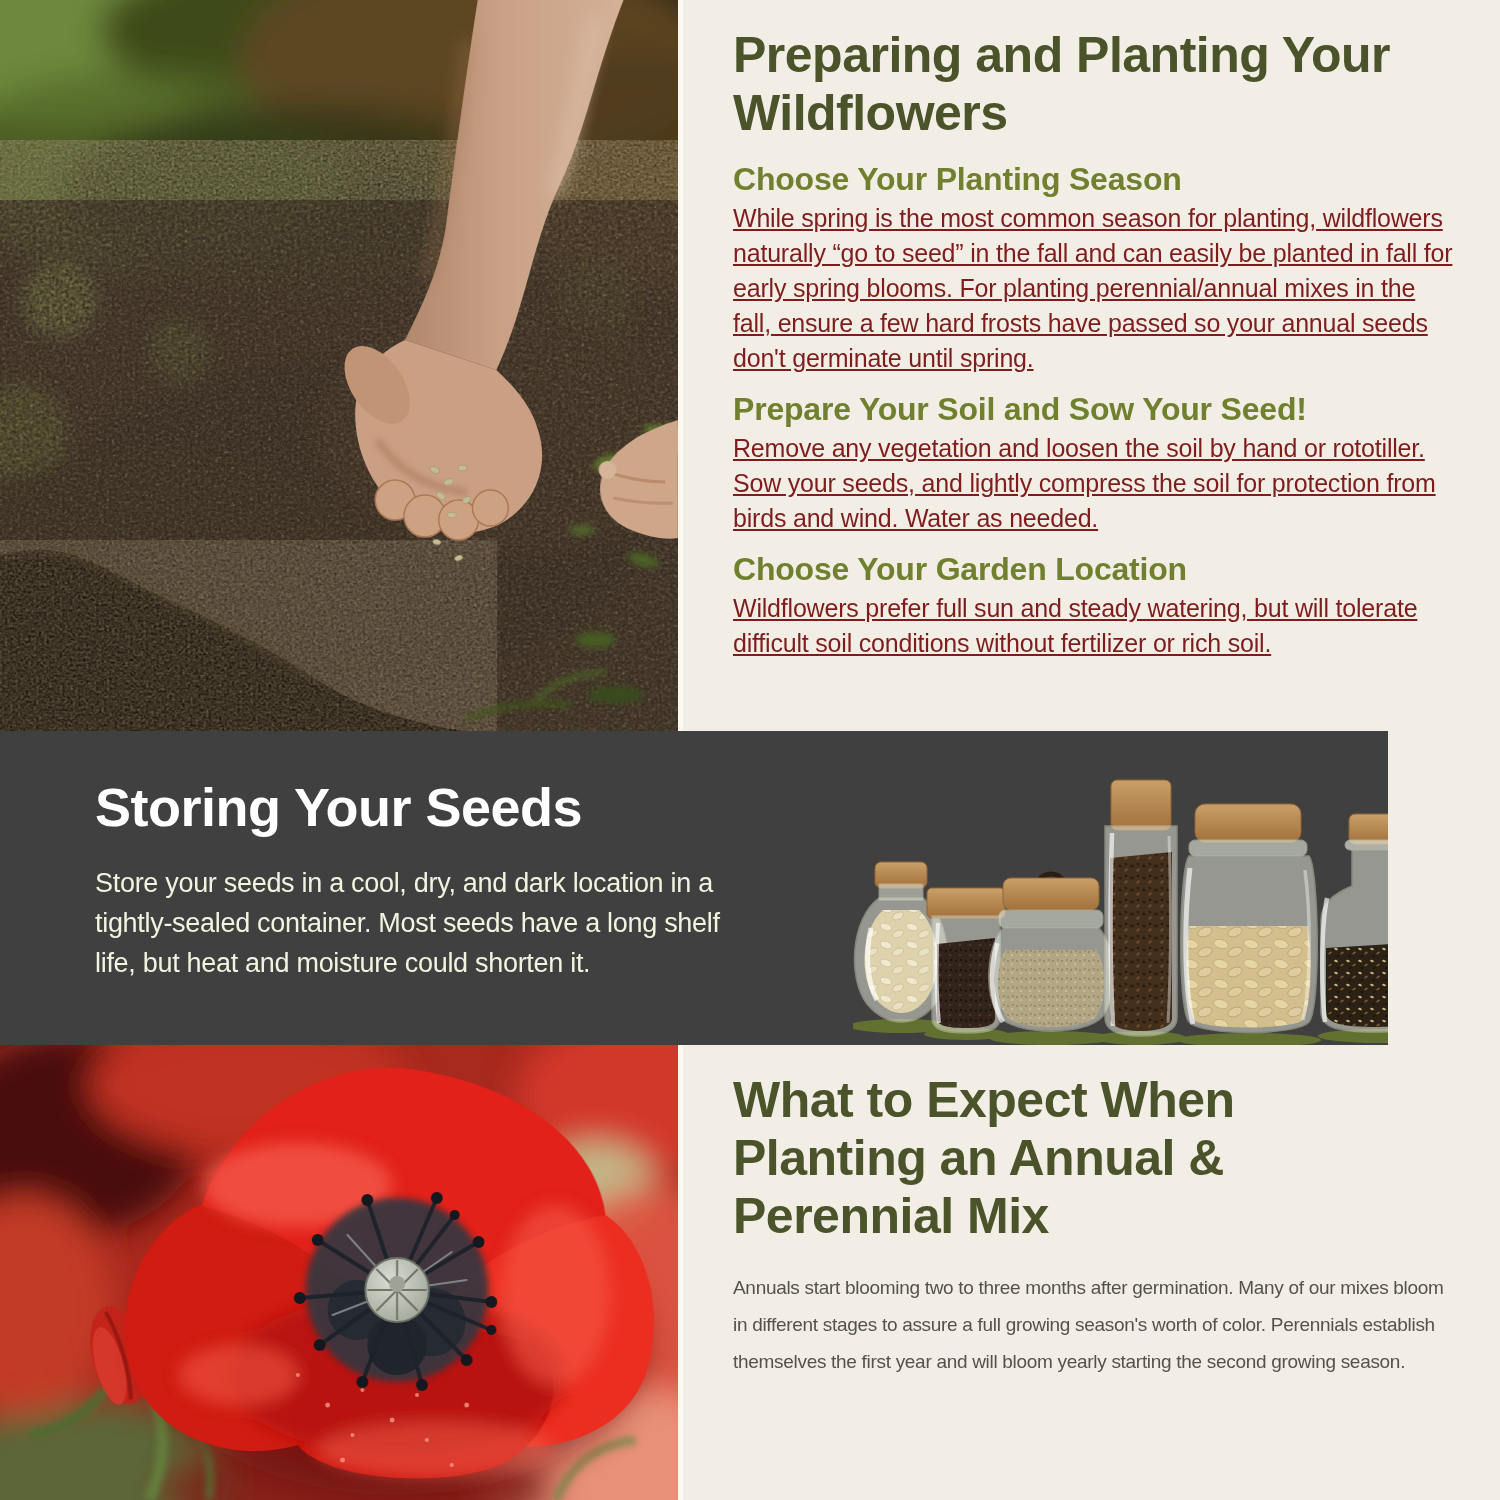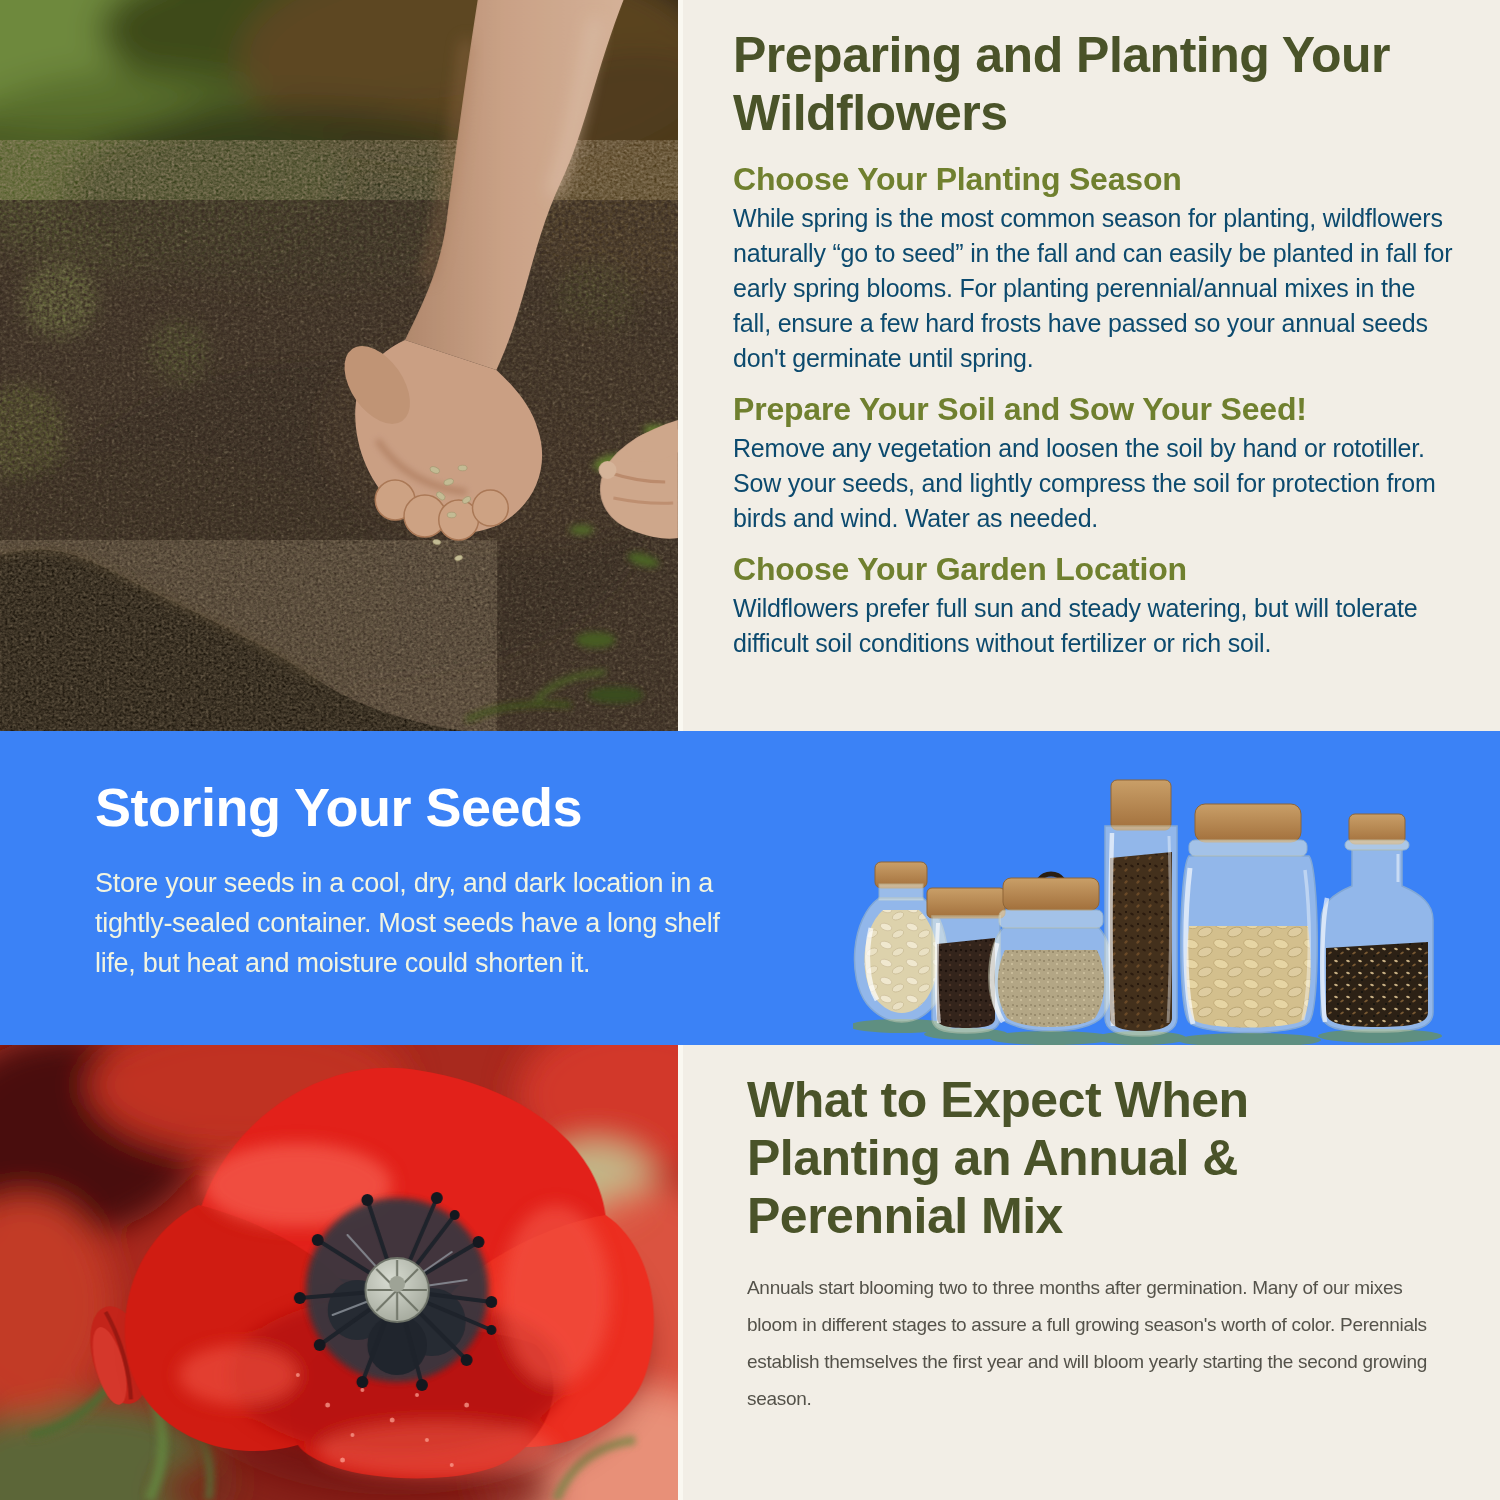--- a/index.html
+++ b/index.html
@@ -7,41 +7,41 @@
     position:relative;width:1500px;height:1500px;overflow:hidden;
     background:#F2EEE6;font-family:"Liberation Sans",sans-serif;
   }
   .row{position:absolute;left:0;width:1500px;display:flex;}
   .row-top{top:0;height:731px;}
   .row-bottom{top:1045px;height:455px;}
   .photo-wrap{flex:none;width:678px;height:100%;position:relative;overflow:hidden;}
   .photo-wrap svg{display:block;width:100%;height:100%;}
   .panel{flex:1;background:#F2EEE6;border-left:5px solid #FAF8F1;box-sizing:border-box;overflow:hidden;}
   .panel-top{padding:26px 44px 0 50px;}
-  .panel-bottom{padding:26px 44px 0 64px;}
+  .panel-bottom{padding:26px 44px 0 50px;}
   h1{
     font-size:50px;line-height:58px;font-weight:bold;color:#4A5329;
     letter-spacing:-0.5px;margin:0 0 22px;max-width:705px;
   }
   .panel-bottom h1{max-width:625px;margin-bottom:24px;}
   .topic h3{
     font-size:32px;line-height:31px;font-weight:bold;color:#70802F;
     margin:0 0 6px;letter-spacing:-0.2px;
   }
   .topic p{
-    font-size:25px;line-height:35px;color:#0c4a6e;margin:0 0 18px;
-    max-width:730px;letter-spacing:-0.2px;
+    font-size:25px;line-height:35px;color:#7f1d1d;margin:0 0 18px;
+    max-width:730px;letter-spacing:-0.2px;text-decoration:underline;
   }
   .panel-bottom p{
     font-size:19px;line-height:37px;color:#54524A;margin:0;
     max-width:725px;letter-spacing:-0.3px;
   }
   .band{
-    position:absolute;top:731px;left:0;width:1500px;height:314px;
-    background:#3b82f6;overflow:hidden;
+    position:absolute;top:731px;left:0;width:1388px;height:314px;
+    background:#404040;overflow:hidden;
   }
   .band-text{position:absolute;left:95px;top:46px;width:670px;}
   .band h2{
     font-size:54px;line-height:60px;font-weight:bold;color:#FFFFFF;
     letter-spacing:-0.5px;margin:0 0 26px;
   }
   .band p{
     font-size:27px;line-height:40px;color:#F2F4E0;margin:0;
     max-width:662px;letter-spacing:-0.3px;
   }

